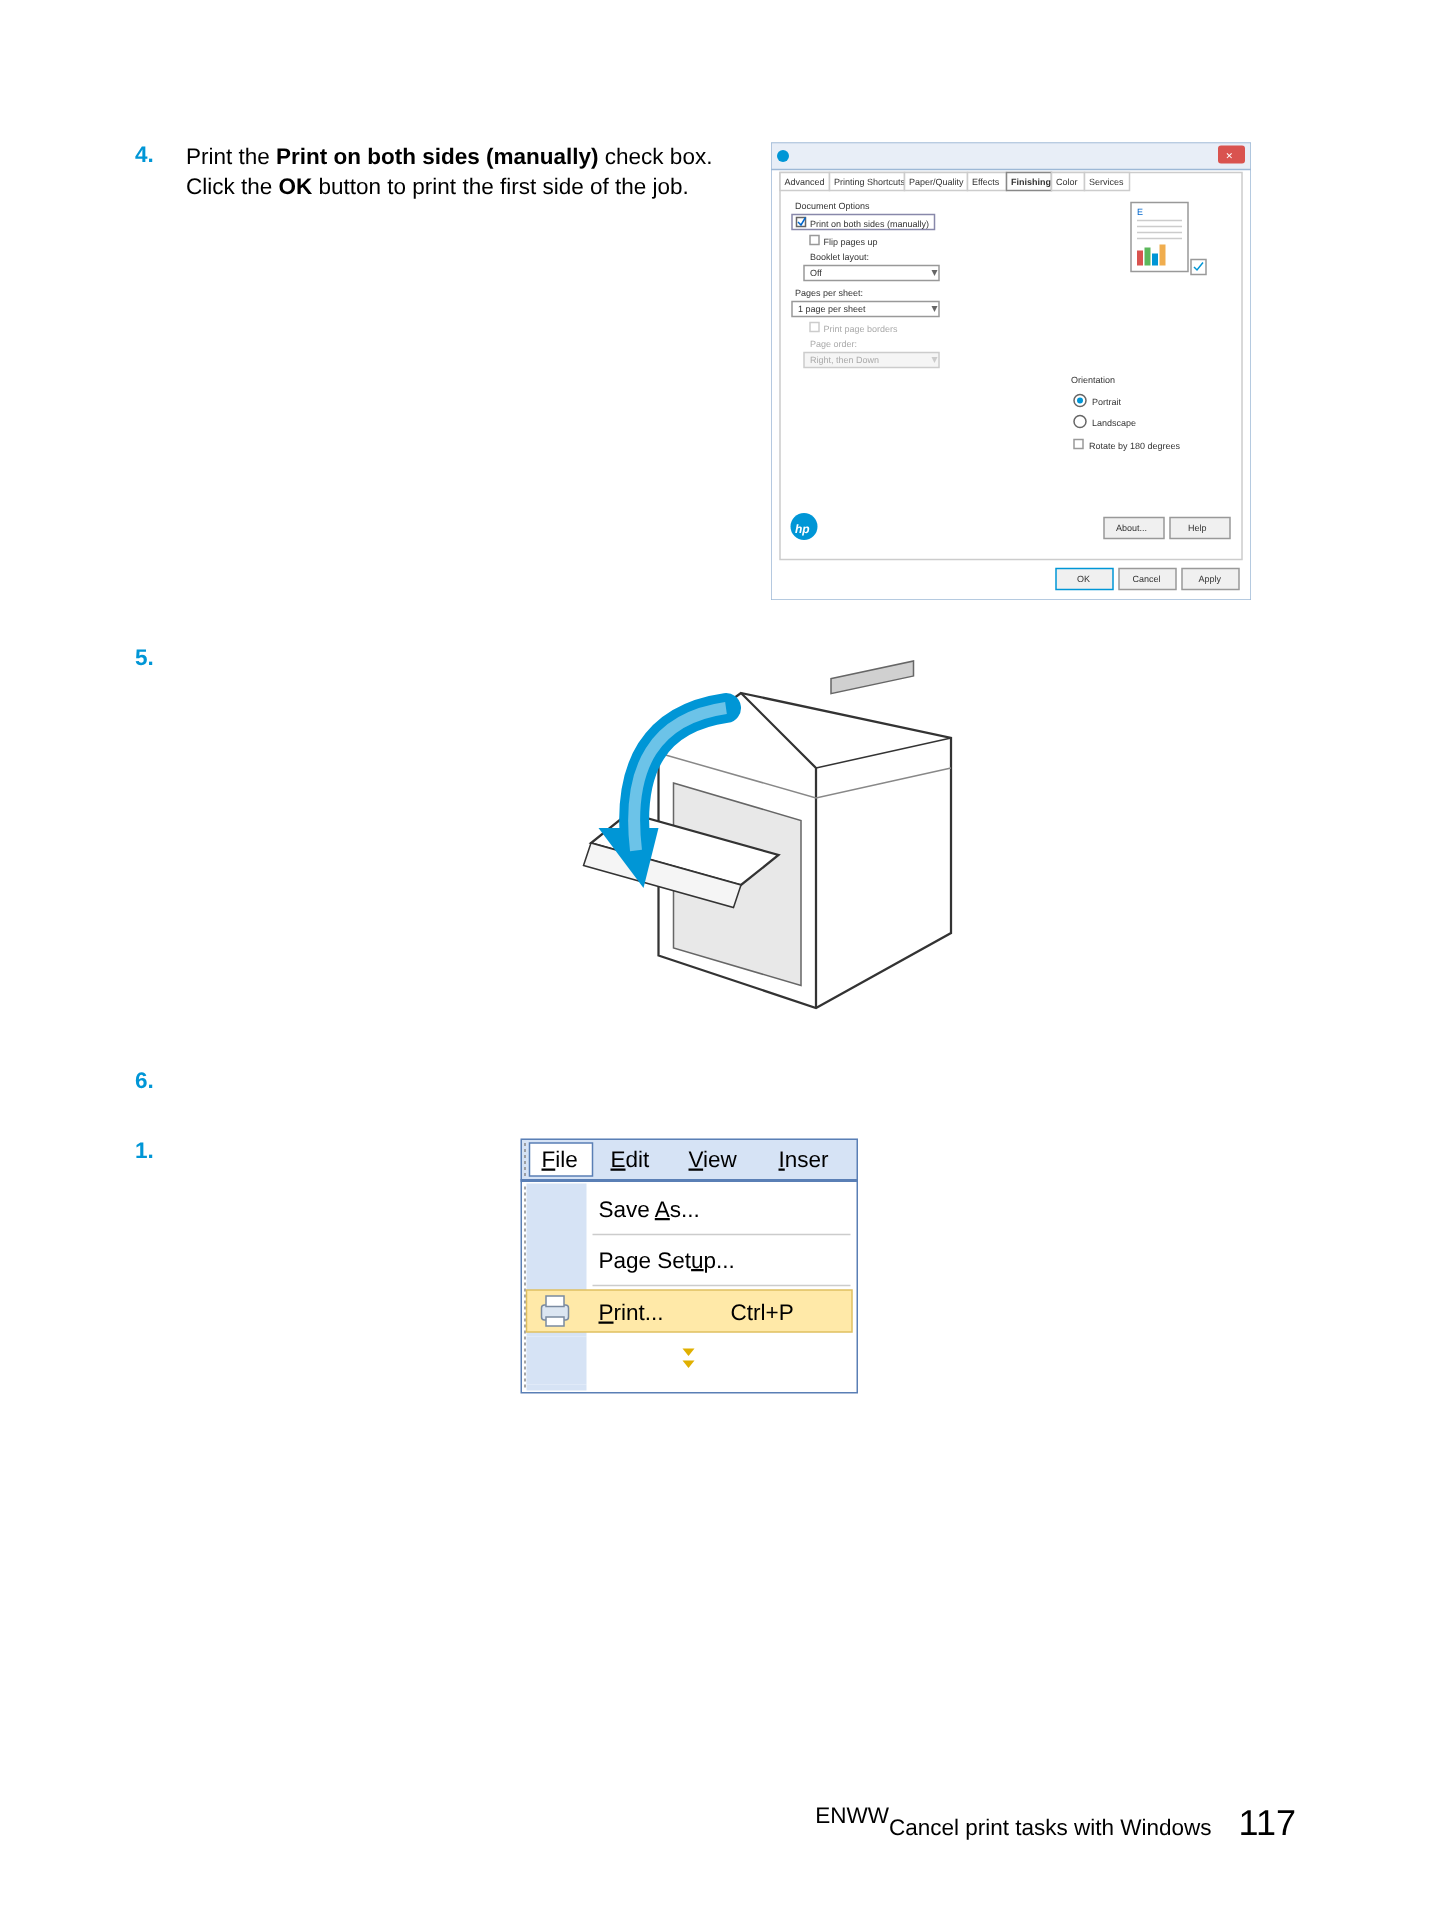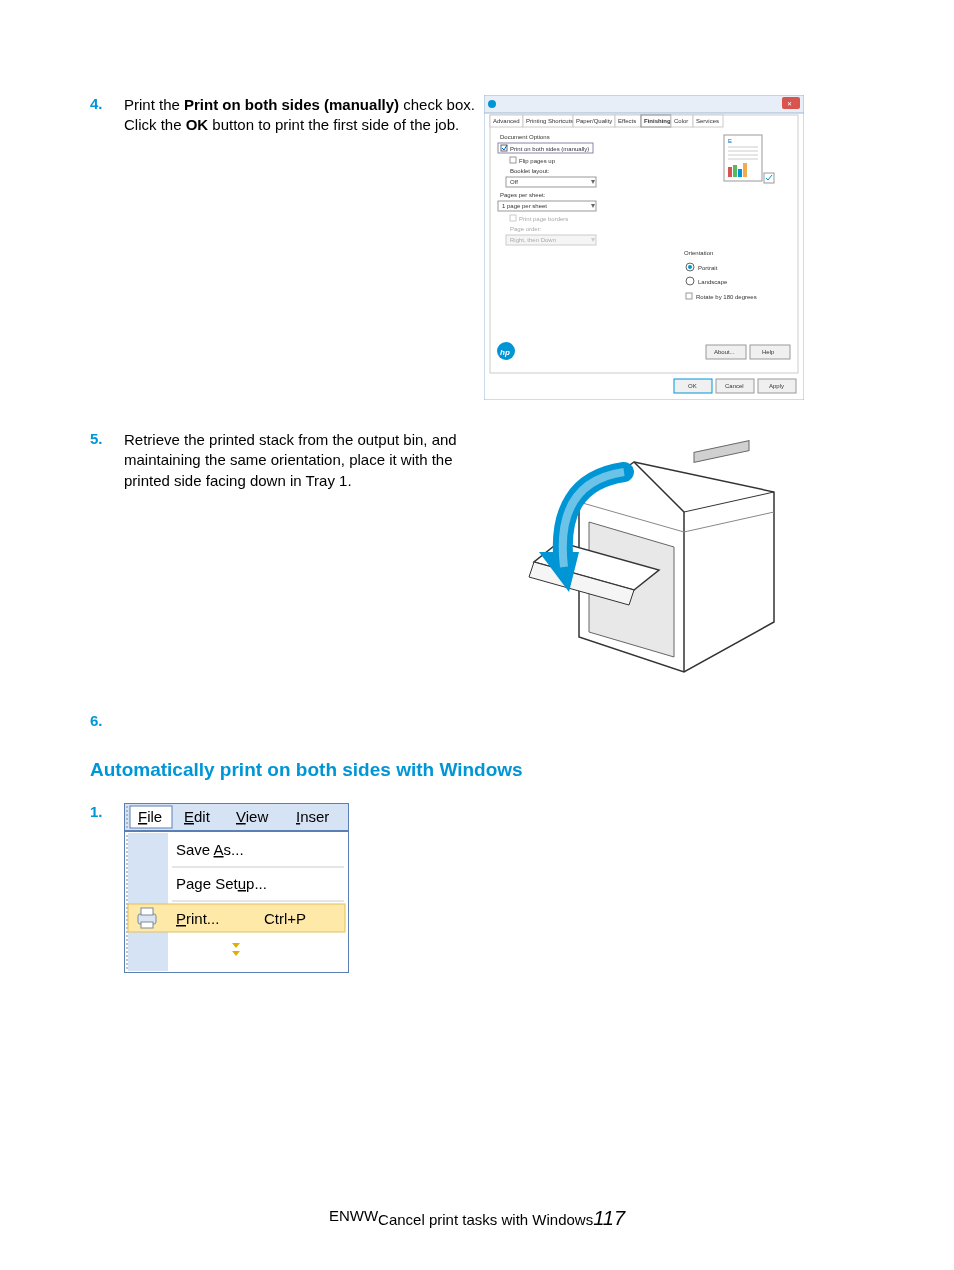--- a/index.html
+++ b/index.html
@@ -29,40 +29,40 @@
   }
   .step-text {
     font-size: 15px;
     line-height: 1.35;
     width: 360px;
     flex-shrink: 0;
   }
   .step-img {
     flex: 1;
     display: flex;
-    justify-content: flex-start;
+    justify-content: center;
   }
   .section-heading {
     color: #0096d6;
     font-weight: bold;
     font-size: 19px;
     margin: 18px 0 22px 0;
   }
   .footer {
     position: absolute;
     bottom: 40px;
     left: 90px;
     right: 90px;
     display: flex;
-    justify-content: center;
+    justify-content: flex-end;
     font-size: 15px;
   }
   .page-num {
-    font-size: 20px;
-    font-style: italic;
+    margin-left: 18px;
+    font-size: 24px;
   }
   .link-blue { color: #0096d6; }
 
   
   .dialog-fig { width: 320px; }
   .printer-fig { width: 300px; margin-top:-8px;}
   .menu-fig { width: 225px; margin-right: 70px;}
 </style>
 </head>
 <body>
@@ -167,21 +167,20 @@
             <text x="241" y="293">Cancel</text>
           <rect x="274" y="284" width="38" height="14" fill="#f0f0f0" stroke="#999"></rect>
             <text x="285" y="293">Apply</text>
         </g>
       </svg>
     </div>
   </div>
 
   <div class="step-row" style="margin-top:10px;">
     <div class="step-num">5.</div>
-    <div class="step-text">Retrieve the printed stack from the output bin, and maintaining the same orientation, place it with the printed side facing down in Tray 1.</div>
     <div class="step-img">
       <svg class="printer-fig" viewBox="0 0 300 260">
 
         <path d="M150 40 L290 70 L290 200 L200 250 L95 215 L95 80 Z" fill="#fff" stroke="#333" stroke-width="1.5"></path>
         <path d="M150 40 L200 90 L200 250" fill="none" stroke="#333" stroke-width="1.5"></path>
         <path d="M200 90 L290 70" fill="none" stroke="#333"></path>
         <path d="M95 80 L200 110 L290 90" fill="none" stroke="#888"></path>
         <path d="M105 100 L190 125 L190 235 L105 210 Z" fill="#e8e8e8" stroke="#666"></path>
 
         <path d="M50 140 L150 168 L175 148 L75 120 Z" fill="#fff" stroke="#333" stroke-width="1.5"></path>
@@ -193,21 +192,20 @@
         <path d="M55 130 L95 130 L85 170 Z" fill="#0096d6"></path>
         <path d="M140 50 Q 70 60 80 145" fill="none" stroke="#6cc3e8" stroke-width="8"></path>
       </svg>
     </div>
   </div>
 
   <div class="step-row" style="margin-top:20px;">
     <div class="step-num">6.</div>
   </div>
 
-  <div class="section-heading">Automatically print on both sides with Windows</div>
 
   <div class="step-row">
     <div class="step-num">1.</div>
     <div class="step-img">
       <svg class="menu-fig" viewBox="0 0 225 170">
 
         <rect x="0" y="0" width="225" height="28" fill="#d6e3f5" stroke="#5a7fb5" stroke-width="2"></rect>
         <line x1="3" y1="3" x2="3" y2="25" stroke="#888" stroke-dasharray="2 2"></line>
         <rect x="6" y="3" width="42" height="22" fill="#fff" stroke="#5a7fb5"></rect>
         <text x="14" y="19" font-size="15" fill="#000"><tspan text-decoration="underline">F</tspan><tspan dummy="File">ile</tspan></text>

